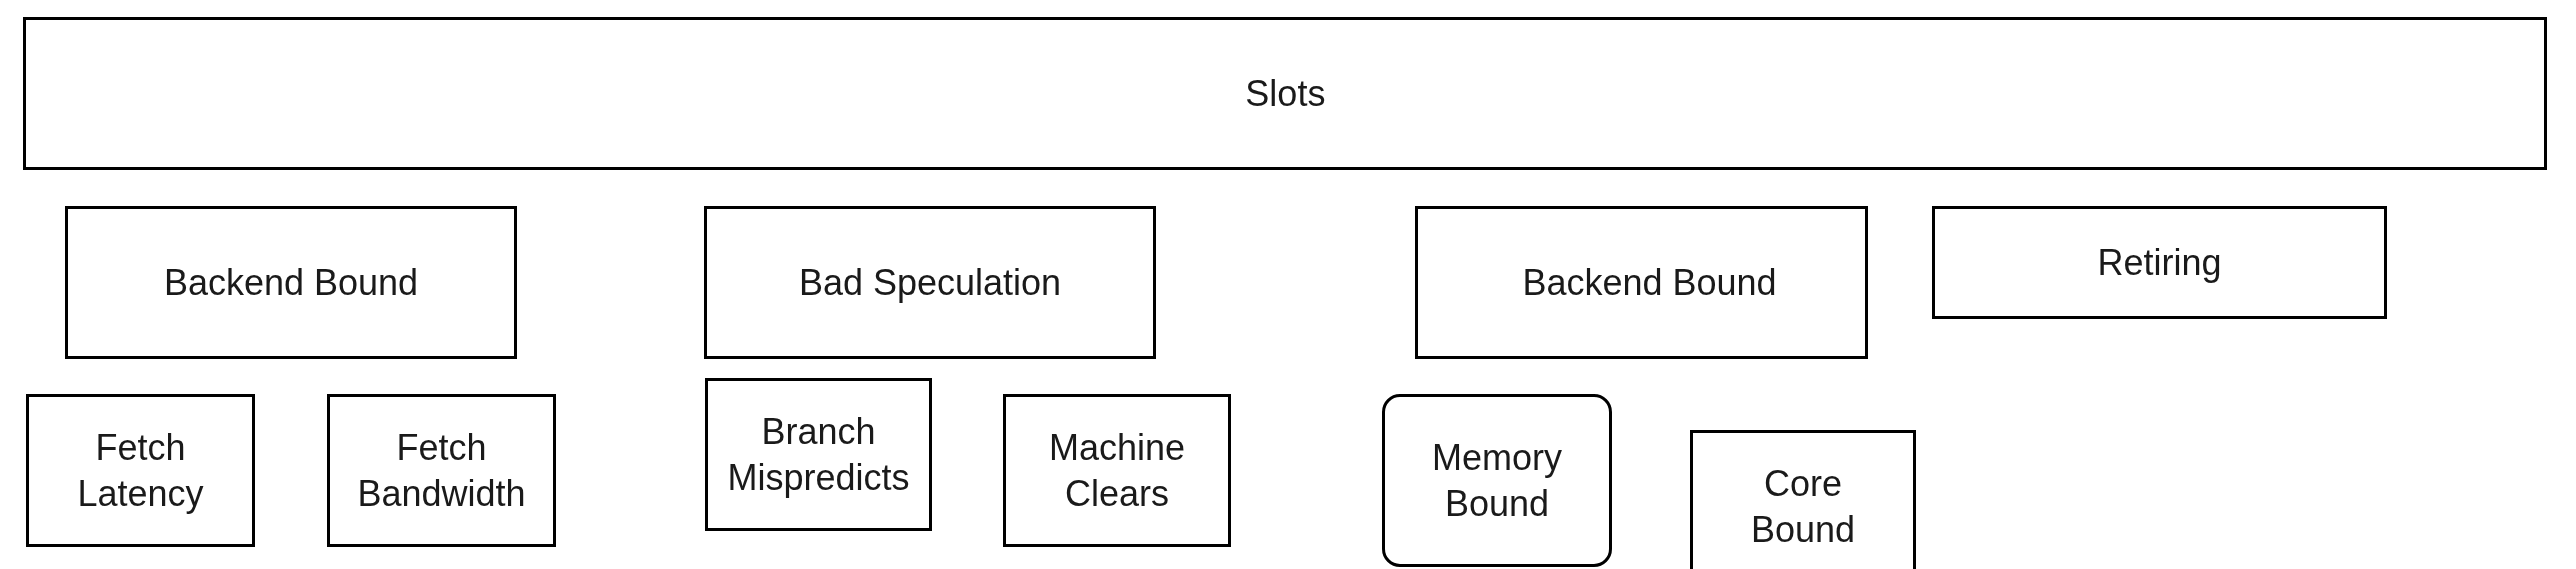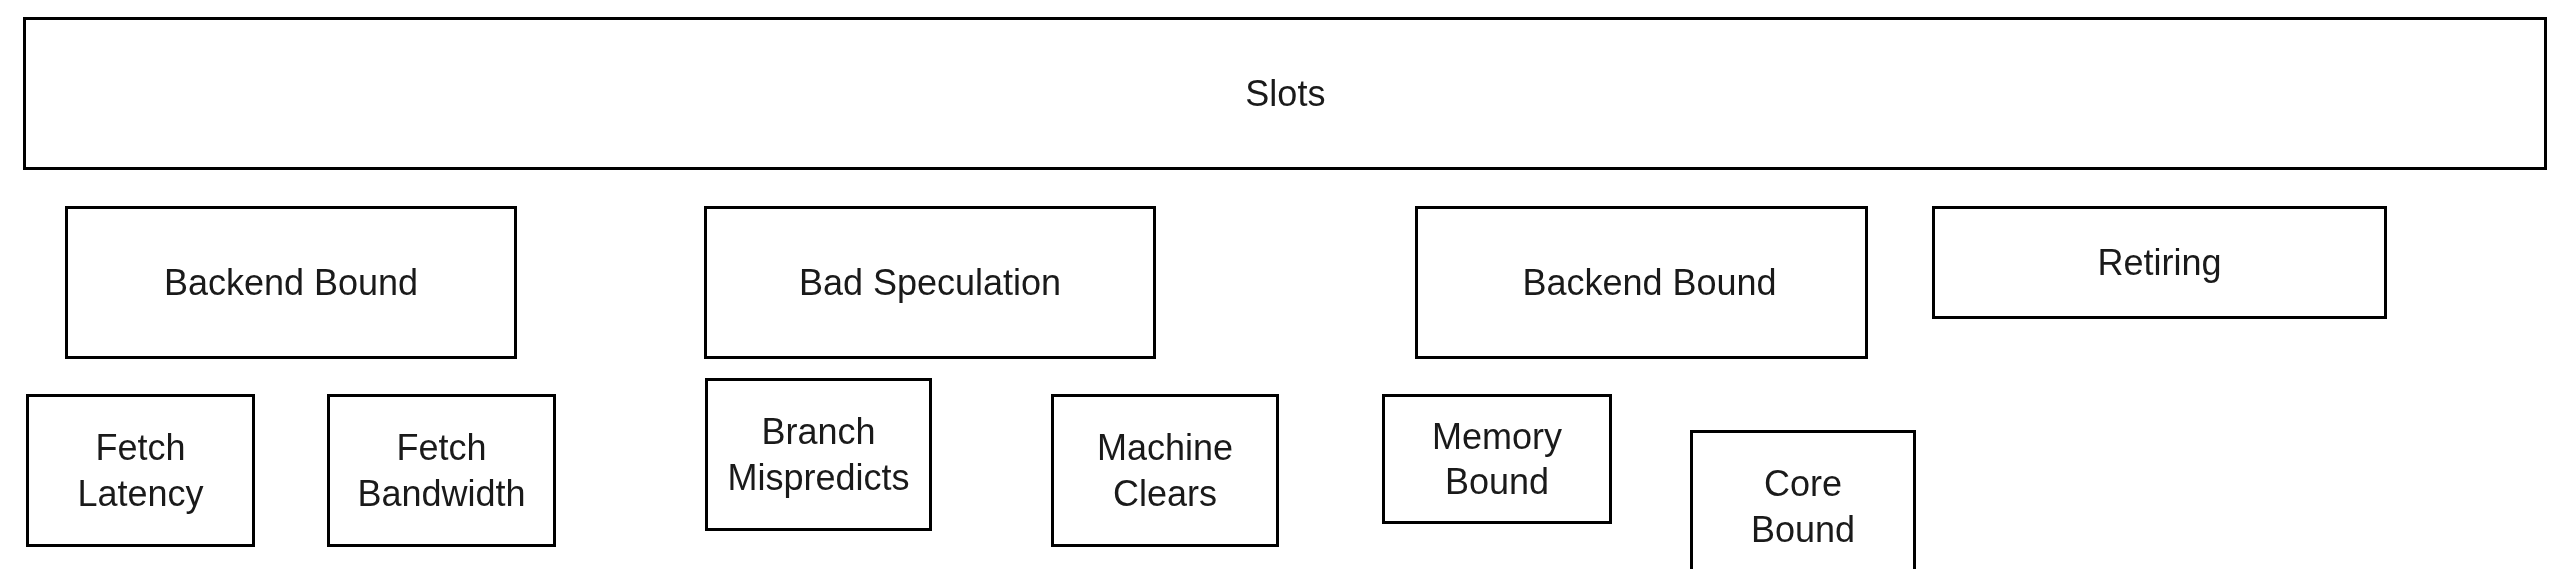--- a/index.html
+++ b/index.html
@@ -47,23 +47,23 @@
 
   <div class="node" style="left:26px; top:394px; width:229px; height:153px;">Fetch
 Latency</div>
 
   <div class="node" style="left:327px; top:394px; width:229px; height:153px;">Fetch
 Bandwidth</div>
 
   <div class="node" style="left:705px; top:378px; width:227px; height:153px;">Branch
 Mispredicts</div>
 
-  <div class="node" style="left:1003px; top:394px; width:228px; height:153px;margin-left:48px;">Machine
+  <div class="node" style="left:1003px; top:394px; width:228px; height:153px;">Machine
 Clears</div>
 
-  <div class="node" style="left:1382px; top:394px; width:230px; height:130px;">Memory
+  <div class="node" style="left:1382px; top:394px; width:230px; height:173px;border-radius:18px;">Memory
 Bound</div>
 
   <div class="node" style="left:1690px; top:394px; width:226px; height:153px;margin-top:36px;">Core
 Bound</div>
 
 </div>
 
 
 </body></html>

